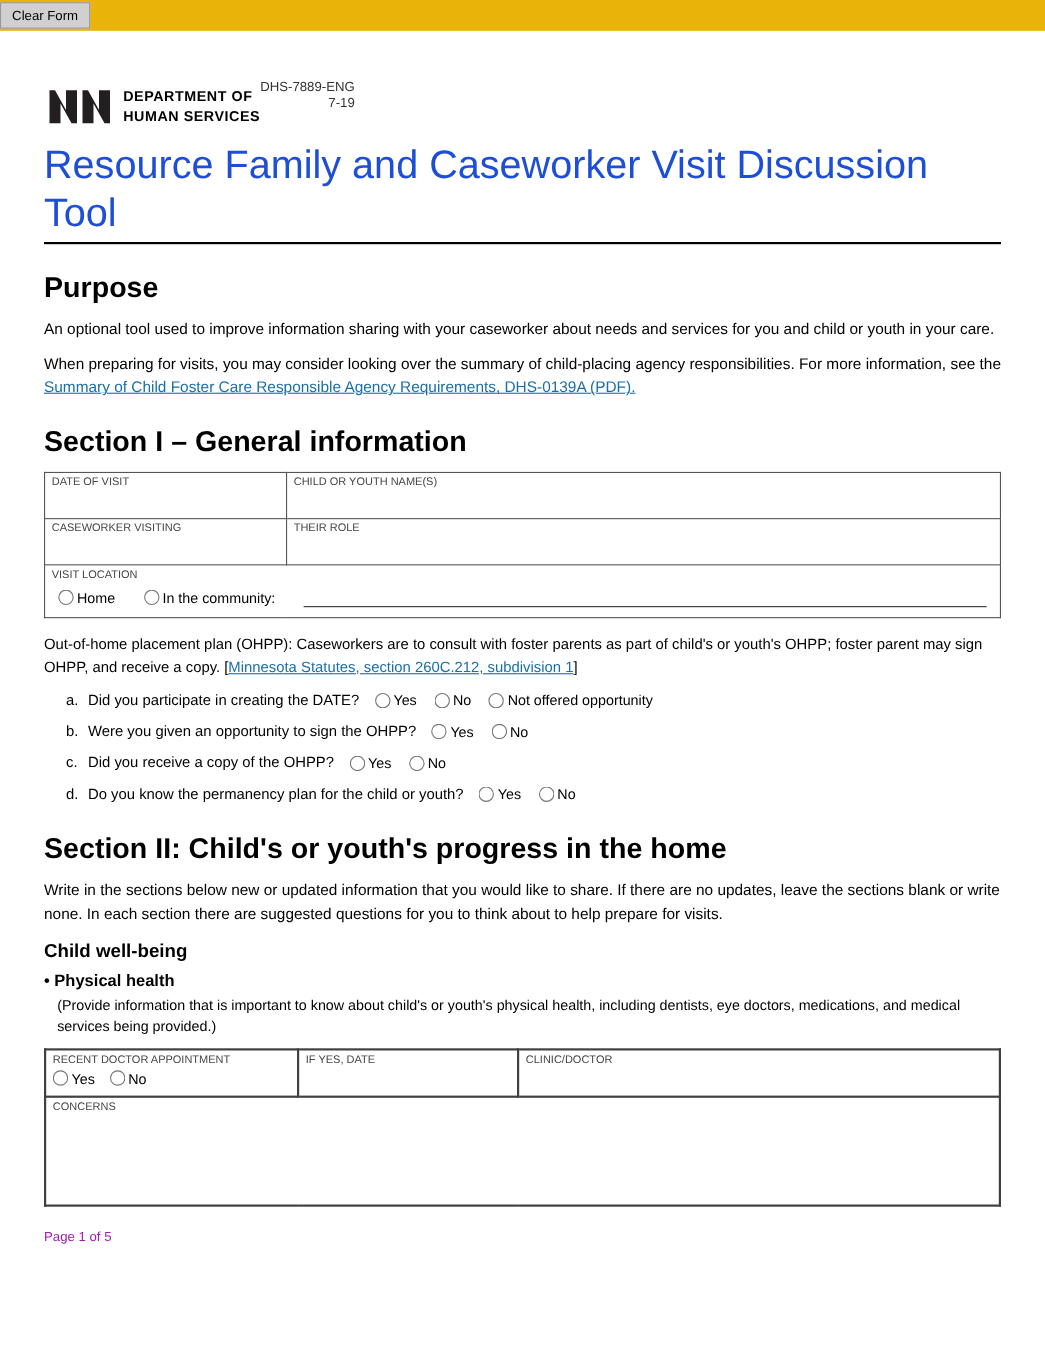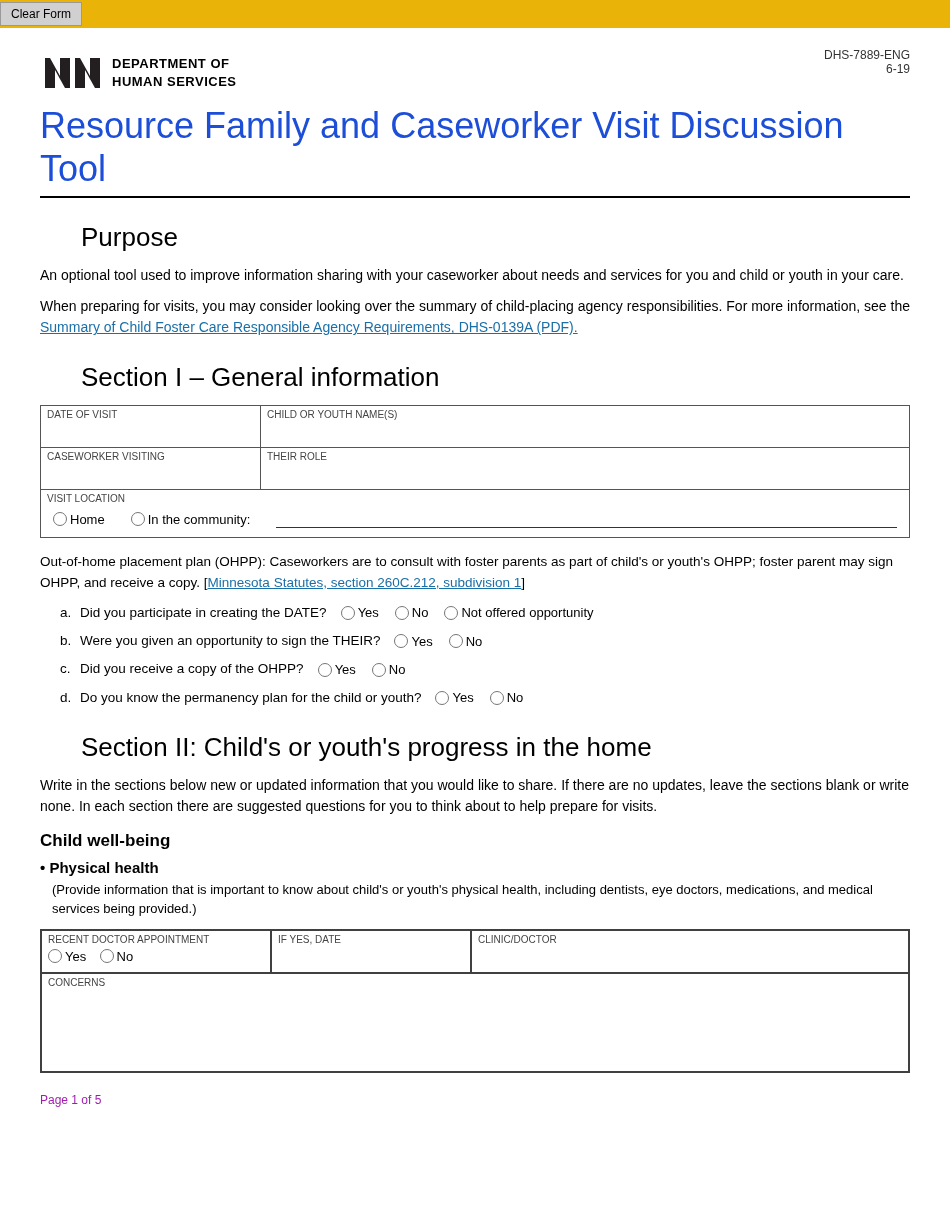--- a/index.html
+++ b/index.html
@@ -29,23 +29,23 @@
       padding: 2px 0;
     }
 
     .page-content {
       padding: 20px 40px 30px 40px;
     }
 
     
     .header-area {
       display: flex;
-      justify-content: space-between;
       align-items: flex-start;
       margin-bottom: 6px;
+      margin-top: 24px;
     }
 
     .logo-area {
       display: flex;
       align-items: center;
       gap: 12px;
     }
 
     .mn-logo {
       width: 60px;
@@ -71,25 +71,24 @@
       font-weight: normal;
       color: #1d4ed8;
       margin-bottom: 20px;
       line-height: 1.2;
       border-bottom: 2px solid #000;
       padding-bottom: 6px;
     }
 
     .section-heading {
       font-size: 26px;
-      font-weight: normal;
+      font-weight: bold;
       color: #000;
       margin-top: 24px;
       margin-bottom: 12px;
-      margin-left: 41px;
     }
 
     .subsection-heading {
       font-size: 17px;
       font-weight: bold;
       margin-top: 14px;
       margin-bottom: 4px;
     }
 
     .bullet-heading {
@@ -244,21 +243,21 @@
         <path d="M5 10 L5 40 L15 40 L15 22 L25 40 L30 40 L30 10 L20 10 L20 28 L10 10 Z" fill="#231f20"></path>
         <path d="M35 10 L35 40 L45 40 L45 22 L55 40 L60 40 L60 10 L50 10 L50 28 L40 10 Z" fill="#231f20"></path>
       </svg>
       <div class="dept-name">
         <span>Department of</span><br>
         <span>Human Services</span>
       </div>
     </div>
     <div class="form-number-area">
       <div>DHS-7889-ENG</div>
-      <div>6-19</div>
+      <div>7-19</div>
     </div>
   </div>
 
   <h1 class="page-title">Resource Family and Caseworker Visit Discussion Tool</h1>
 
   <h2 class="section-heading">Purpose</h2>
   <p>An optional tool used to improve information sharing with your caseworker about needs and services for you and child or youth in your care.</p>
   <p>
     <span>When preparing for visits, you may consider looking over the summary of child-placing agency responsibilities. For more information, see the </span>
     <a href="#">Summary of Child Foster Care Responsible Agency Requirements, DHS-0139A (PDF).</a>
@@ -323,21 +322,21 @@
         <label class="radio-option">
           <input type="radio" name="ohpp_a" value="no" style=""> No
         </label>
         <label class="radio-option">
           <input type="radio" name="ohpp_a" value="not_offered" style=""> Not offered opportunity
         </label>
       </div>
 
       <div class="ohpp-question">
         <span class="question-label">b.</span>
-        <span class="question-text">Were you given an opportunity to sign the THEIR?</span>
+        <span class="question-text">Were you given an opportunity to sign the OHPP?</span>
         <label class="radio-option">
           <input type="radio" name="ohpp_b" value="yes" style=""> Yes
         </label>
         <label class="radio-option">
           <input type="radio" name="ohpp_b" value="no" style=""> No
         </label>
       </div>
 
       <div class="ohpp-question">
         <span class="question-label">c.</span>

